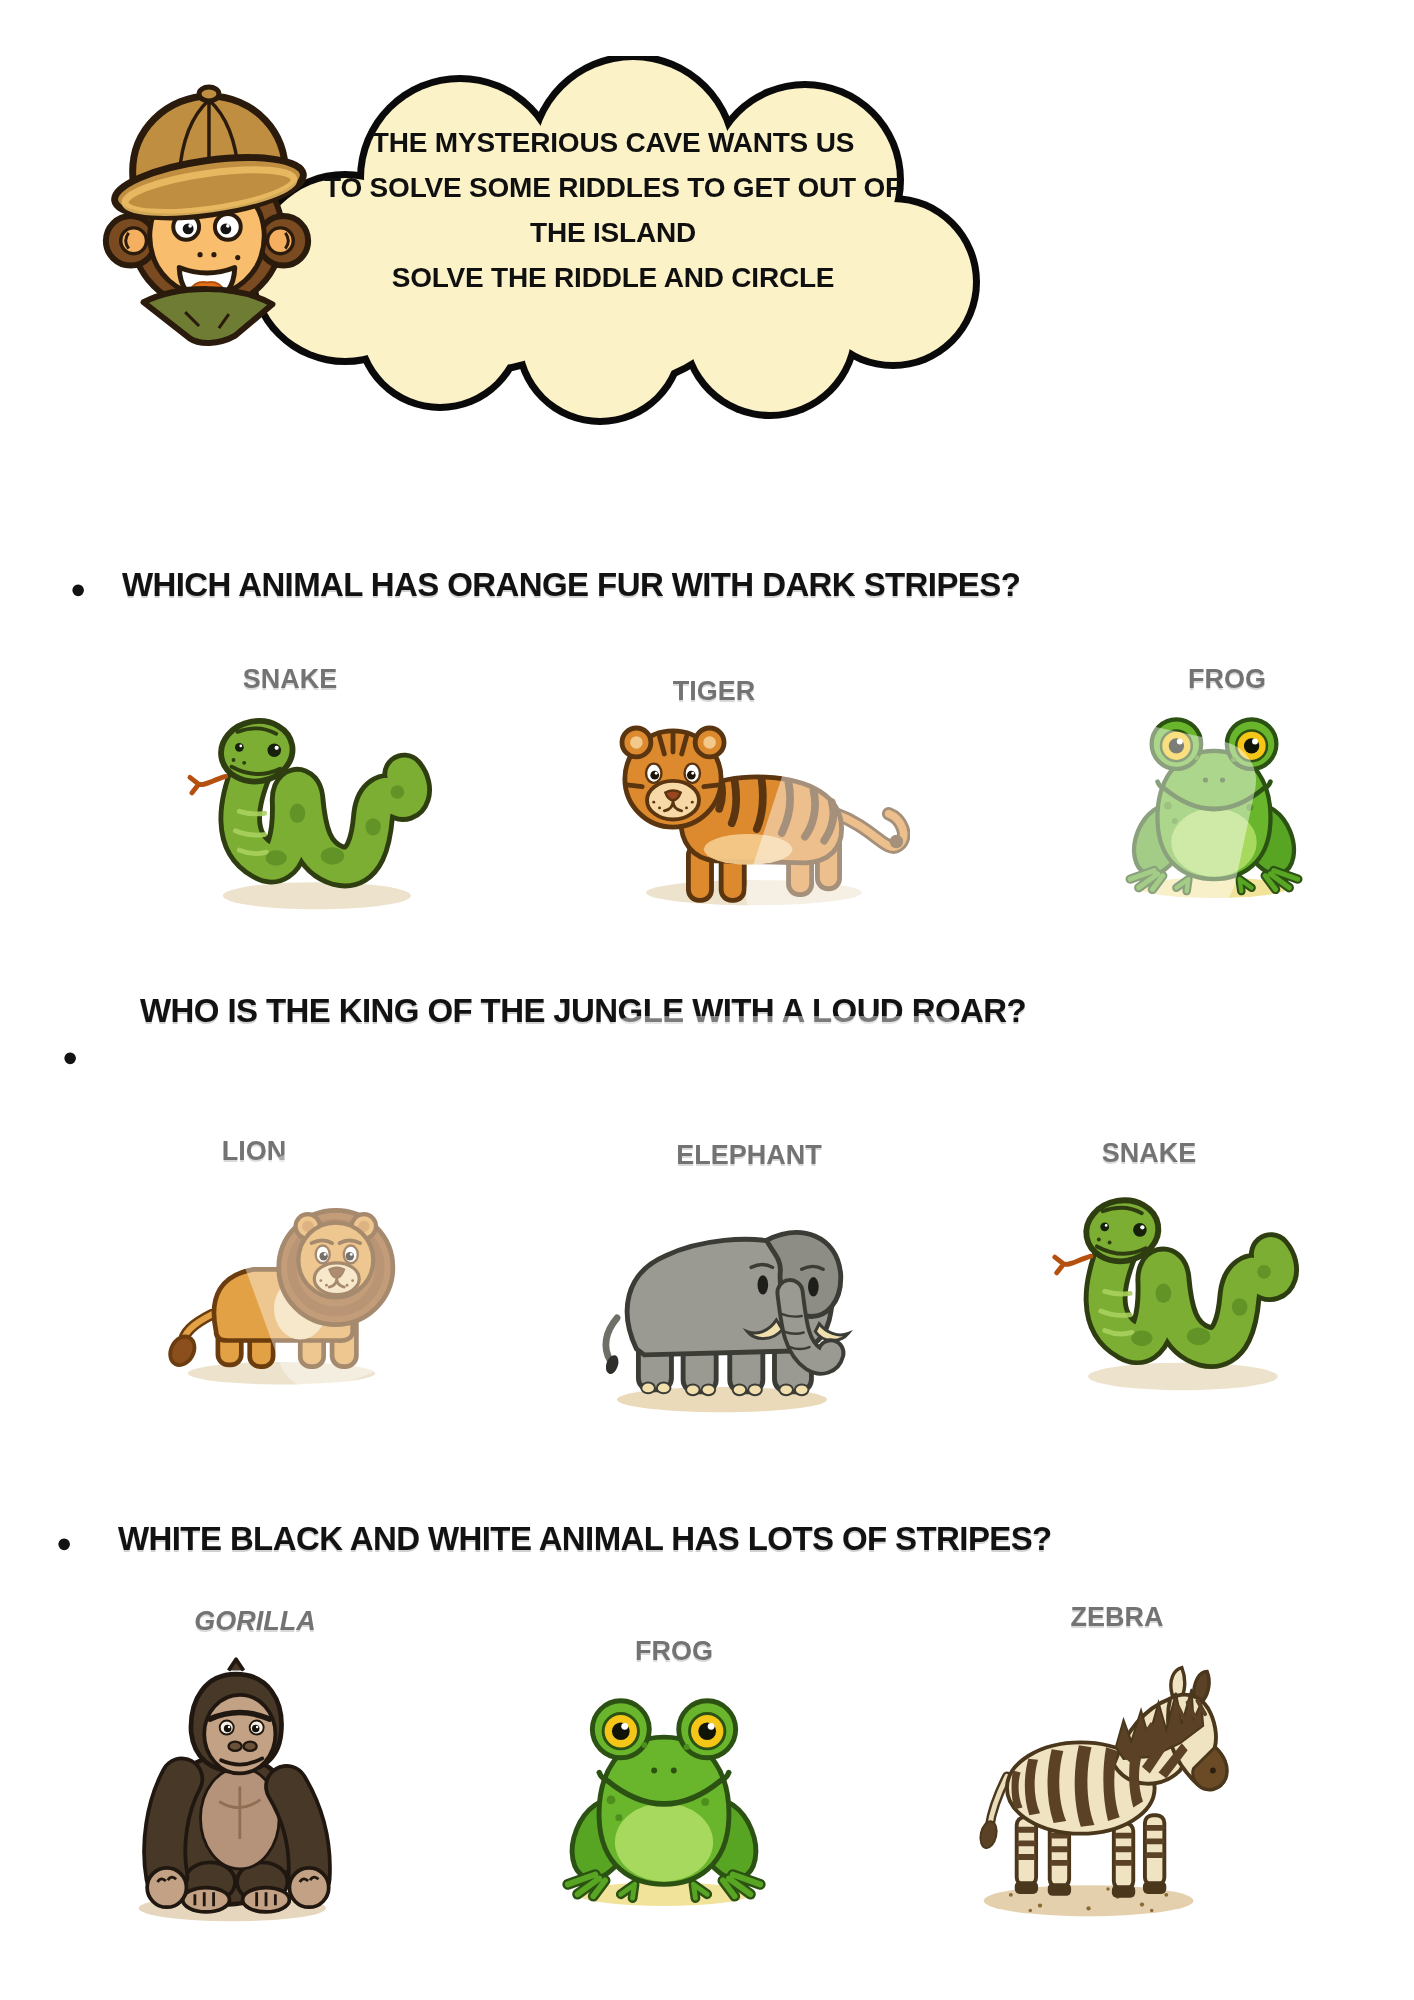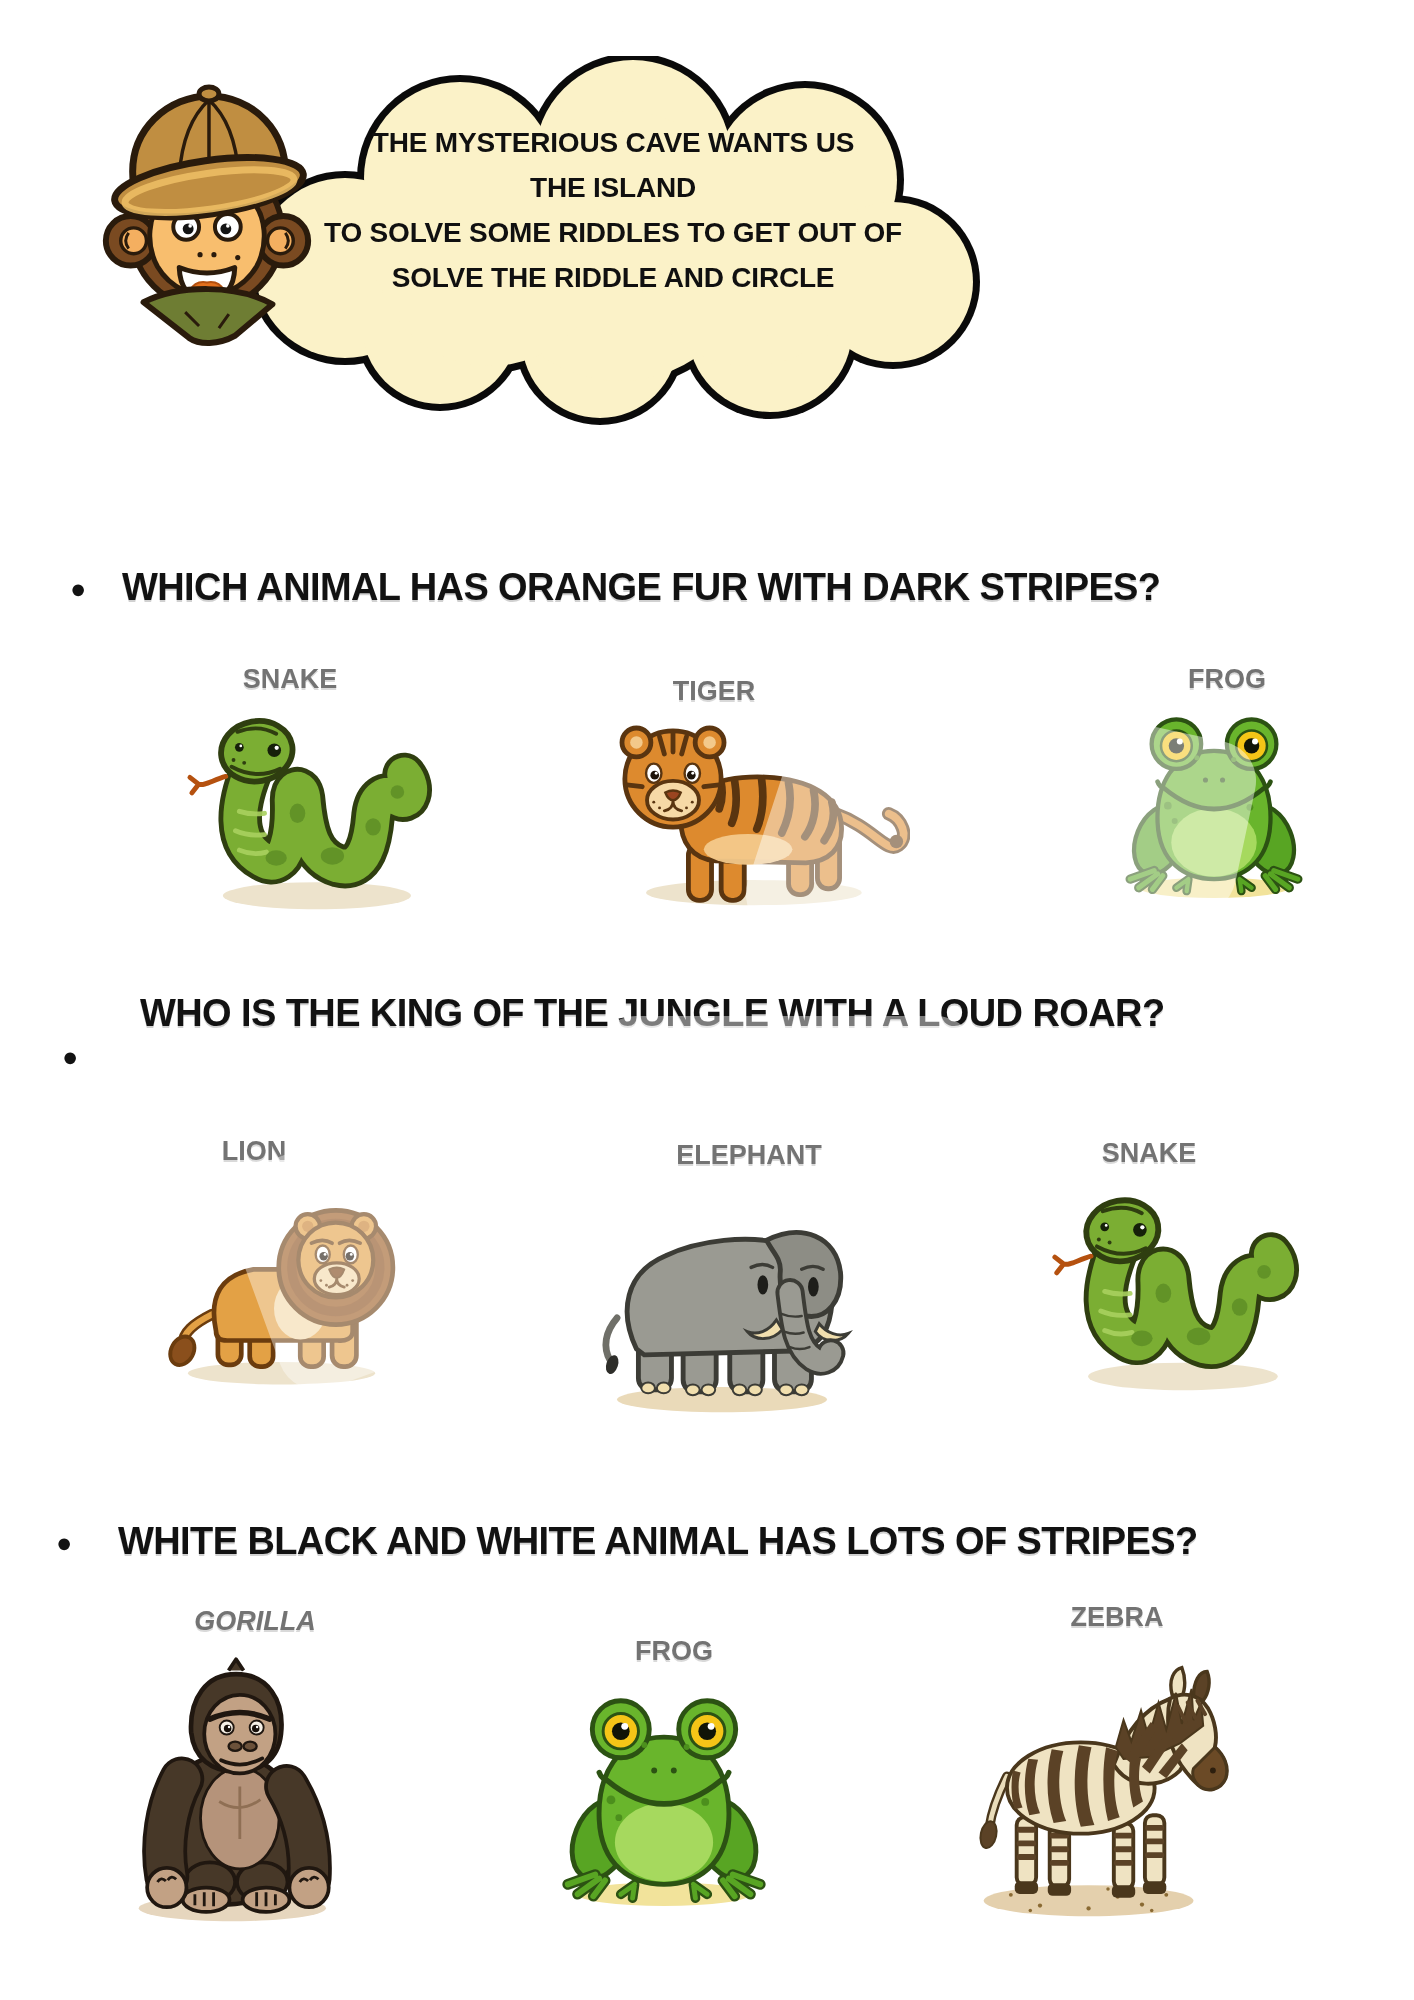--- a/index.html
+++ b/index.html
@@ -8,21 +8,21 @@
     overflow:hidden; margin:0 auto;
     font-family:"Liberation Sans", sans-serif; color:#121212;
   }
   .abs { position:absolute; }
   .speech-text {
     position:absolute; left:318px; top:120px; width:590px;
     text-align:center; font-size:28px; font-weight:800; line-height:45px;
     letter-spacing:-0.2px; color:#101010;
   }
   .question {
-    position:absolute; white-space:nowrap; font-size:38px; font-weight:800;
+    position:absolute; white-space:nowrap; font-size:33px; font-weight:800;
     letter-spacing:-0.6px; color:#121212; text-shadow:0 1.5px 0 rgba(0,0,0,0.18);
   }
   .bullet {
     position:absolute; font-size:27px; font-weight:800; color:#121212;
   }
   .animal-label {
     position:absolute; transform:translateX(-50%); white-space:nowrap;
     font-size:27px; font-weight:800; color:#737373;
     text-shadow:0 1.5px 0 rgba(0,0,0,0.15);
   }
@@ -351,22 +351,22 @@
 
     </defs>
   </svg>
 
   <svg class="abs" style="left:225px; top:56px;" width="775" height="385" viewBox="0 0 775 385">
       <use href="#def-cloud"></use>
     </svg>
 
   <div class="speech-text">
     <div>THE MYSTERIOUS CAVE WANTS US</div>
+    <div>TO SOLVE SOME RIDDLES TO GET OUT OF</div>
     <div>THE ISLAND</div>
-    <div>TO SOLVE SOME RIDDLES TO GET OUT OF</div>
     <div>SOLVE THE RIDDLE AND CIRCLE</div>
   </div>
 
   <svg class="abs" style="left:88px; top:76px;" width="238" height="273" viewBox="0 0 240 275">
       <use href="#def-monkey"></use>
     </svg>
 
   <span class="bullet" style="left:70px; top:574px;">●</span>
   <div class="question" style="left:122px; top:566px;">WHICH ANIMAL HAS ORANGE FUR WITH DARK STRIPES?</div>
 

